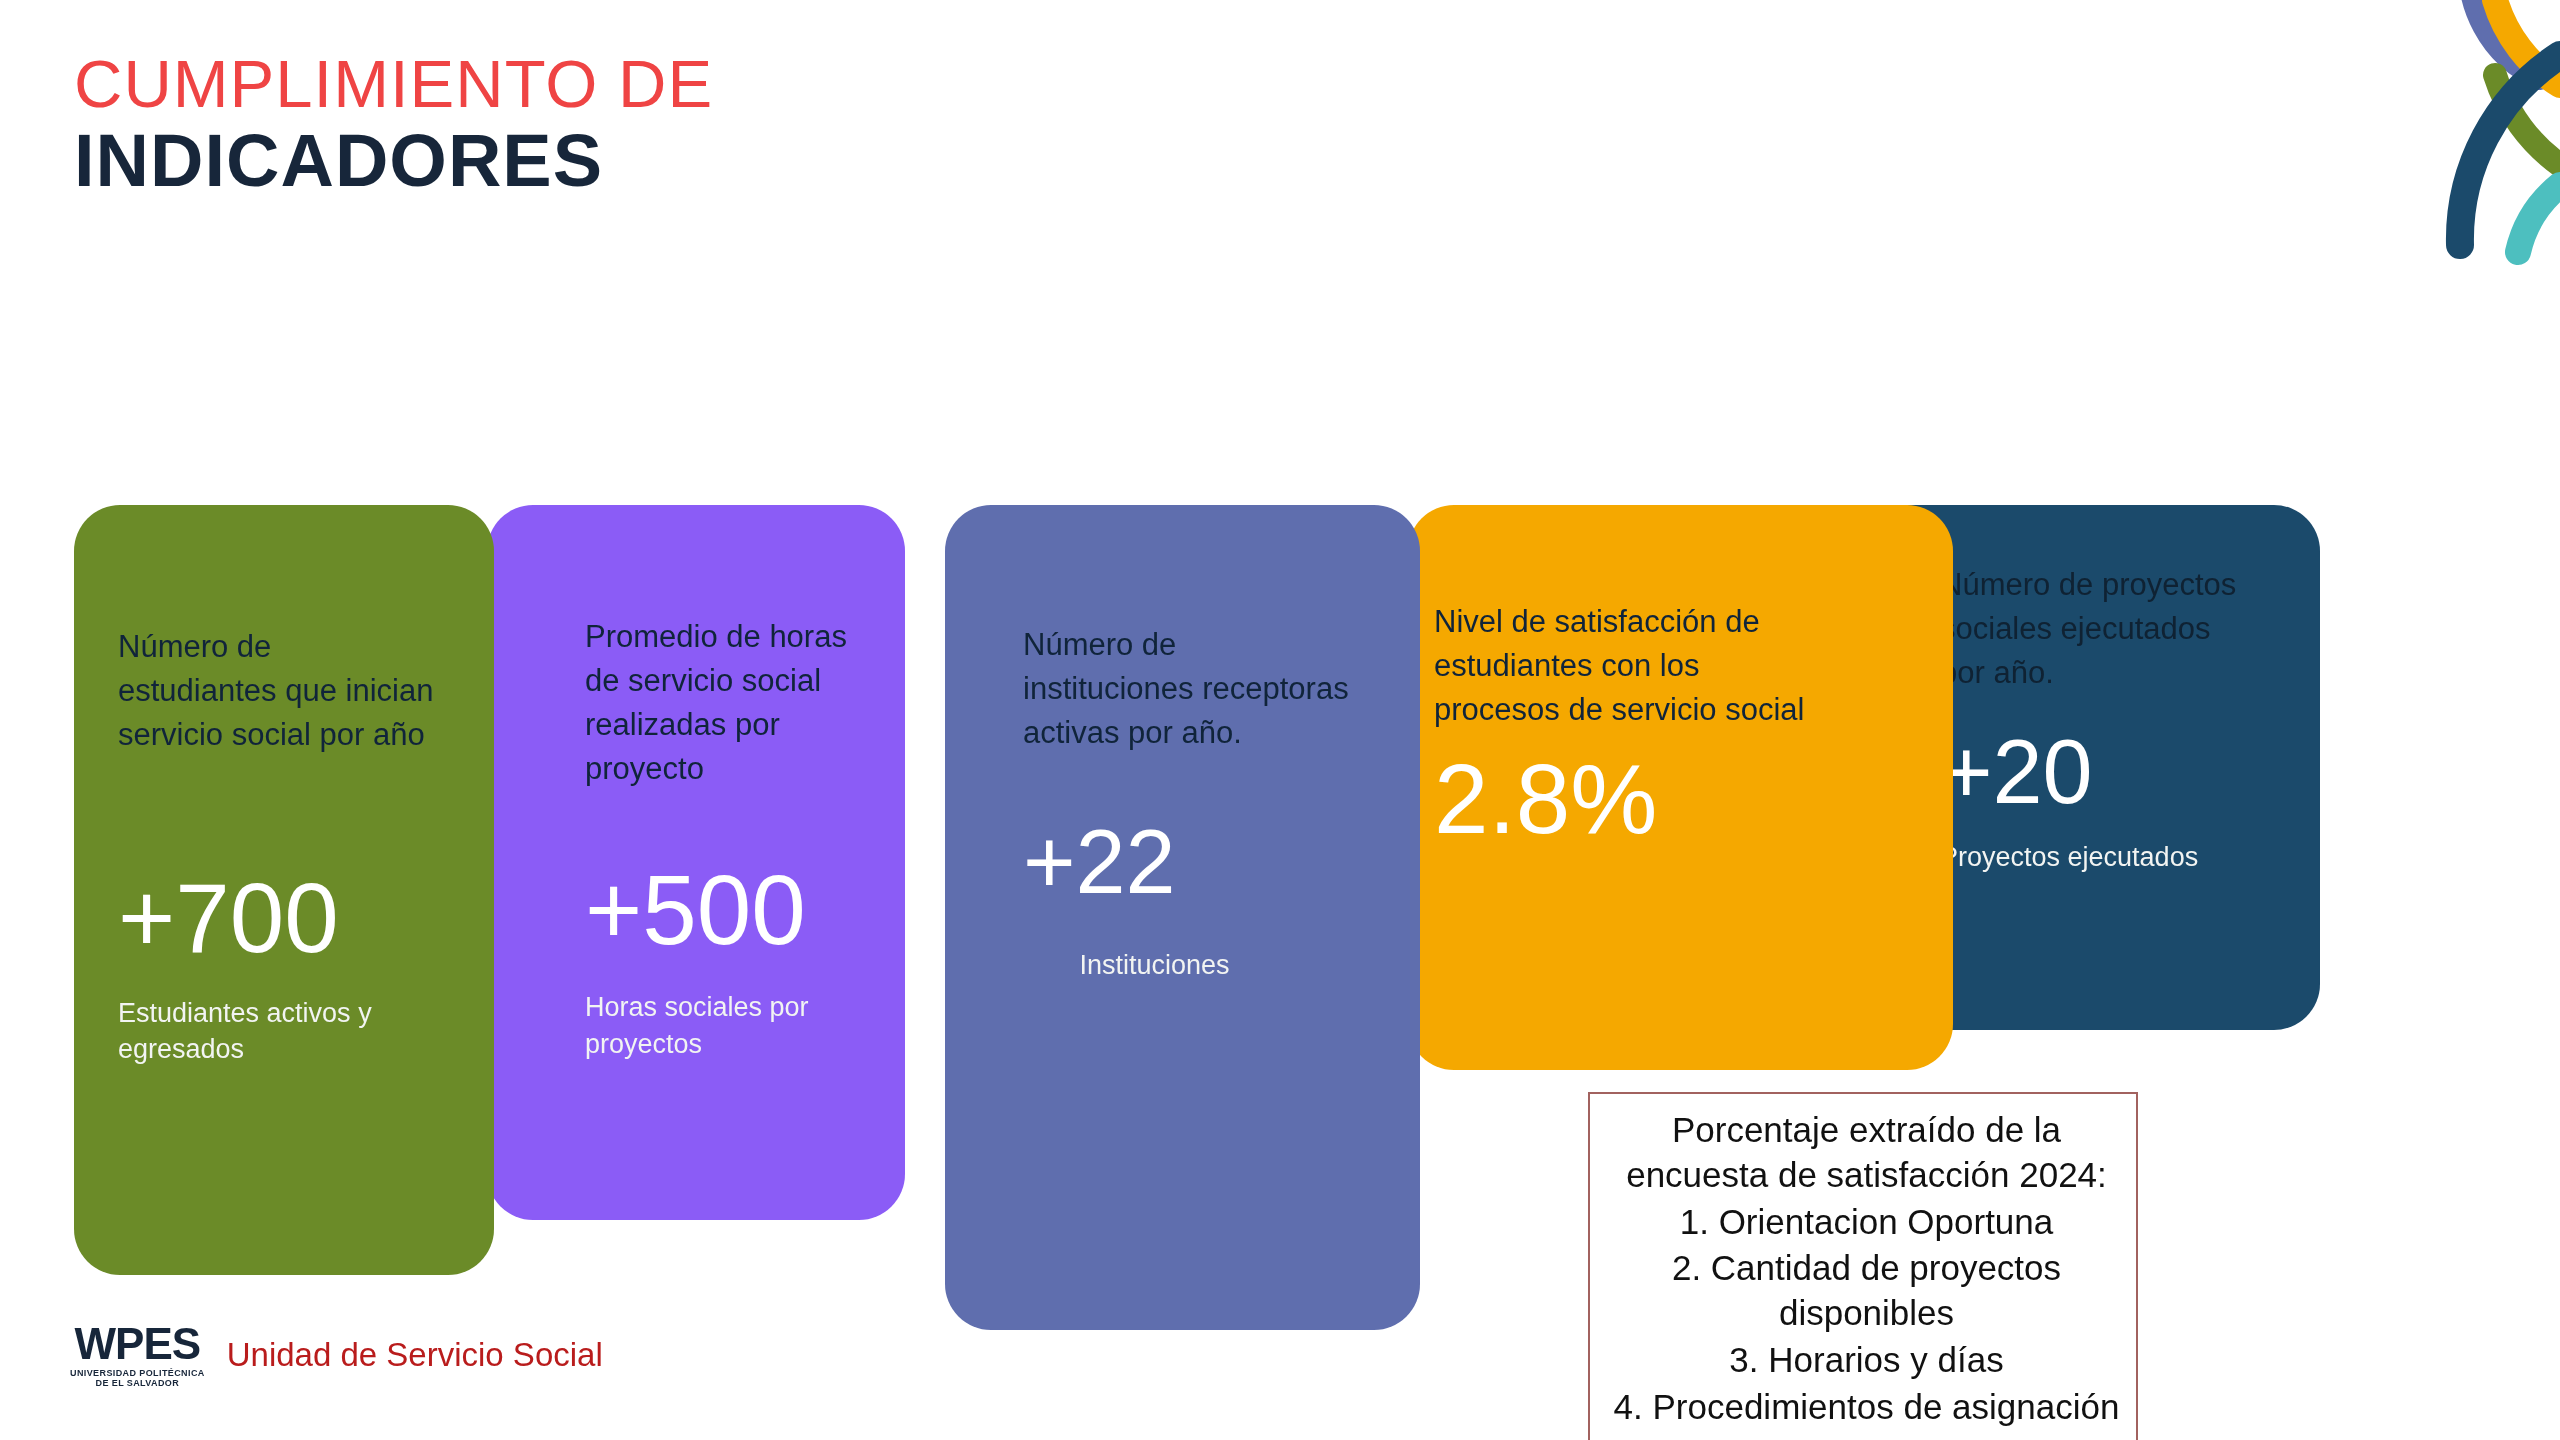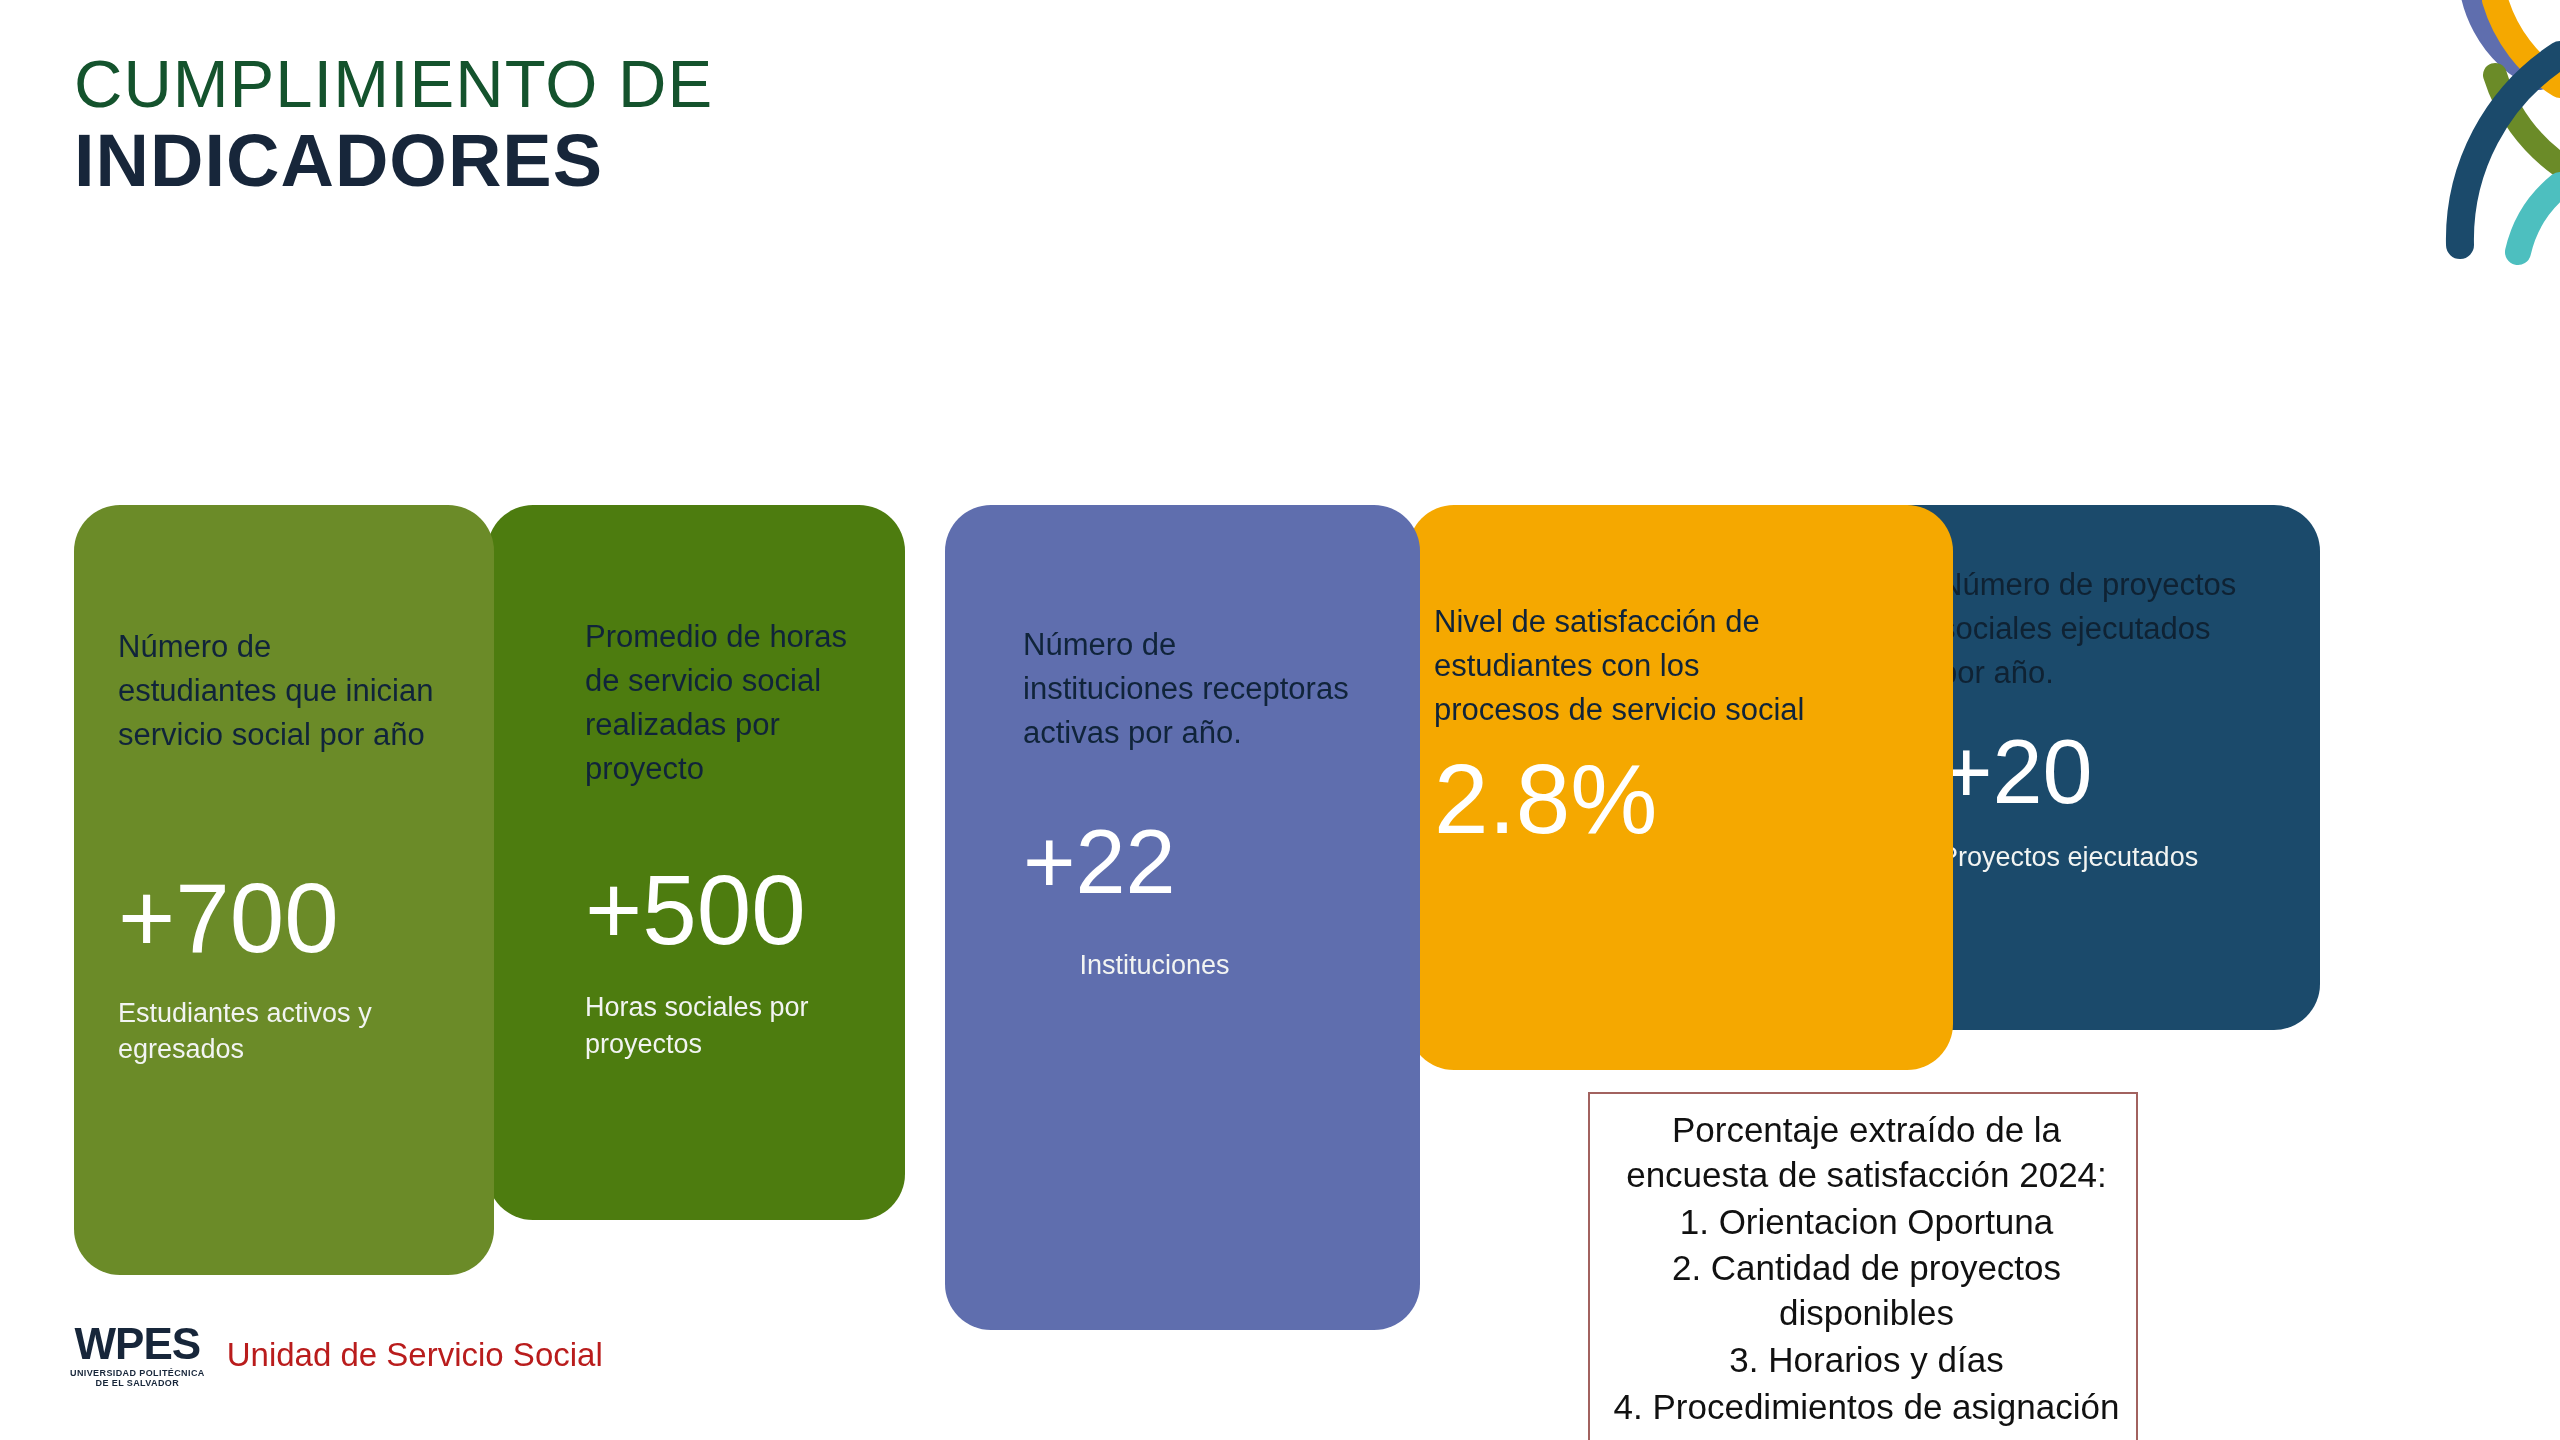--- a/index.html
+++ b/index.html
@@ -19,21 +19,21 @@
   
   .title-block {
     position: absolute;
     left: 74px;
     top: 48px;
   }
   .title-line1 {
     font-size: 67px;
     letter-spacing: 1px;
     font-weight: 400;
-    color: #14532d;
+    color: #ef4444;
     line-height: 1.08;
   }
   .title-line2 {
     font-size: 74px;
     letter-spacing: 1px;
     font-weight: 700;
     color: #17263a;
     line-height: 1.1;
   }
 
@@ -84,21 +84,21 @@
     left: 74px; top: 505px; width: 420px; height: 770px;
     background: #6b8b28;
     z-index: 5;
   }
   #card-0 .card-desc { margin-top: 120px; width: 320px; }
   #card-0 .card-value { font-size: 98px; margin-top: 112px; }
   #card-0 .card-sub { margin-top: 28px; width: 340px; }
 
   #card-1 {
     left: 487px; top: 505px; width: 418px; height: 715px;
-    background: #4d7c0f;
+    background: #8b5cf6;
     z-index: 4;
   }
   #card-1 { padding-left: 98px; }
   #card-1 .card-desc { margin-top: 110px; width: 290px; }
   #card-1 .card-value { font-size: 98px; margin-top: 70px; }
   #card-1 .card-sub { margin-top: 30px; width: 330px; }
 
   #card-2 {
     left: 945px; top: 505px; width: 475px; height: 825px;
     background: #5f6eae;

